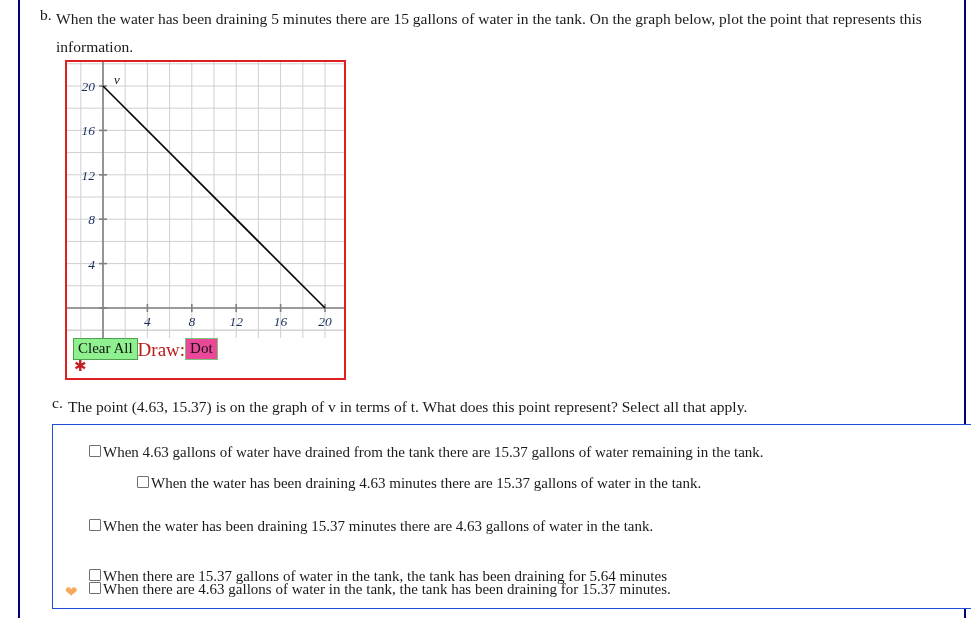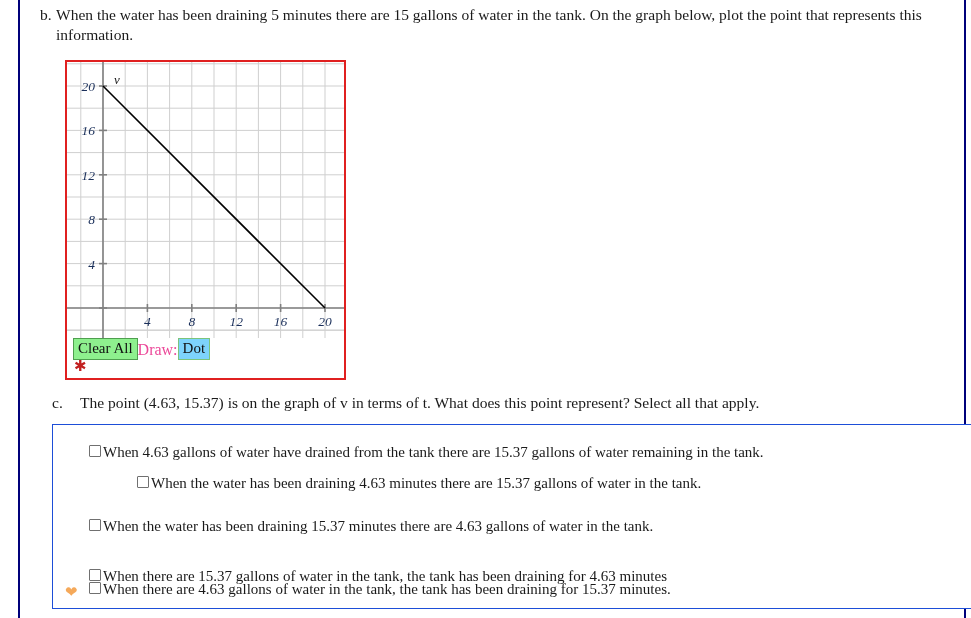--- a/index.html
+++ b/index.html
@@ -37,21 +37,21 @@
   .q-row { display: flex; align-items: flex-start; }
   .q-letter {
     flex: 0 0 auto;
     width: 16px;
     font-size: 15.5px;
     line-height: 20px;
   }
   .q-text {
     flex: 1 1 auto;
     font-size: 15.5px;
-    line-height: 20px;
+    line-height: 28px;
     text-align: left;
   }
 
   
   #graph-widget {
     position: absolute;
     left: 65px;
     top: 60px;
     width: 281px;
     height: 320px;
@@ -81,45 +81,45 @@
     font-family: "Liberation Serif", serif;
     font-size: 15px;
     line-height: 17px;
     padding: 1px 4px 2px 4px;
     border: 1px solid #5aa05a;
     color: #111;
     cursor: pointer;
     white-space: nowrap;
   }
   #clear-all-button { background: #8ef08e; border-color: #4f9f4f; }
-  #dot-button       { background: #7dd3fc; border-color: #7cc47c; }
+  #dot-button       { background: #ec4899; border-color: #7cc47c; }
   #draw-label {
-    font-size: 16px;
+    font-size: 19px;
     line-height: 17px;
-    color: #ec4899;
+    color: #b91c1c;
   }
   #required-asterisk {
     position: absolute;
     left: 7px;
     top: 297px;
     color: #c21f1f;
     font-size: 15px;
     line-height: 15px;
     font-weight: bold;
     font-family: "DejaVu Sans", sans-serif;
   }
 
   
   #part-c {
     position: absolute;
     left: 52px;
     top: 393px;
     width: 890px;
   }
-  #part-c .q-text { font-size: 15.5px; margin-left: 12px; }
+  #part-c .q-text { font-size: 15.5px; }
 
   
   #answer-box {
     position: absolute;
     left: 52px;
     top: 424px;
     width: 939px;
     height: 185px;
     border: 1px solid #1d4ed8;
     box-sizing: border-box;
@@ -269,17 +269,17 @@
       <div class="option-row" style="top: 80px; margin-top: 12px;">
         <span class="option-checkbox"></span>
         <span class="option-label">When the water has been draining 15.37 minutes there are 4.63 gallons of water in the tank.</span>
       </div>
       <div class="option-row" style="top: 111px; margin-top: 44px;">
         <span class="option-checkbox"></span>
         <span class="option-label">When there are 4.63 gallons of water in the tank, the tank has been draining for 15.37 minutes.</span>
       </div>
       <div class="option-row" style="top: 142px;">
         <span class="option-checkbox"></span>
-        <span class="option-label">When there are 15.37 gallons of water in the tank, the tank has been draining for 4.63 minutes</span>
+        <span class="option-label">When there are 15.37 gallons of water in the tank, the tank has been draining for 5.64 minutes</span>
       </div>
     </div>
   <div id="answer-check-icon">❤</div>
 </div>
 
 </body></html>

